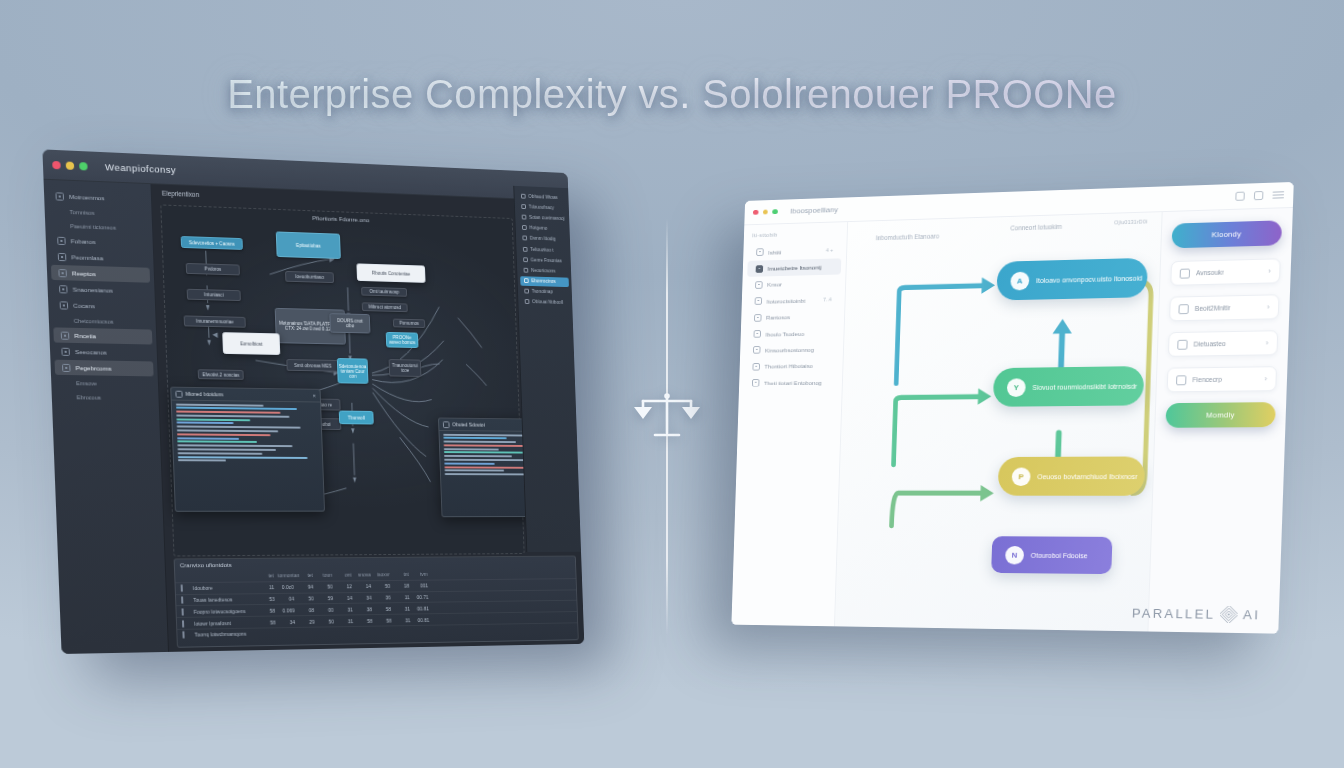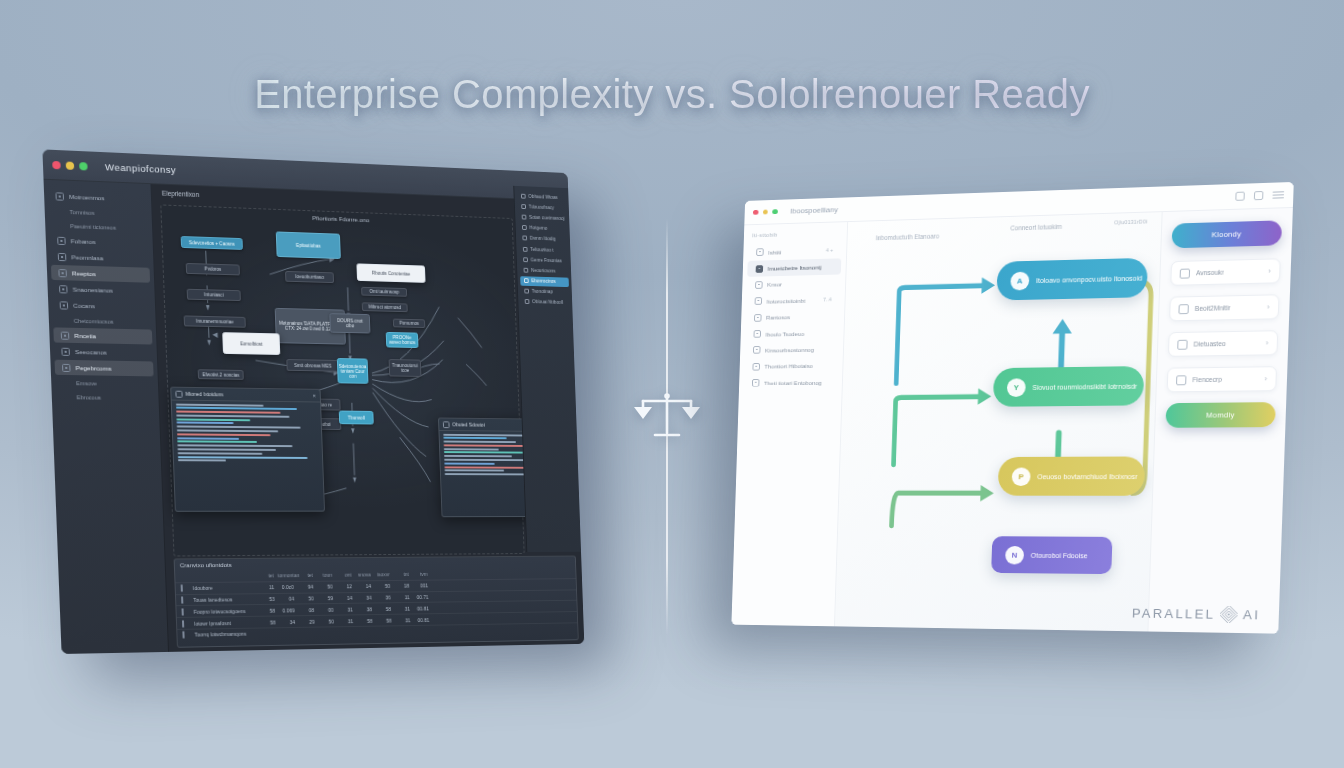--- a/index.html
+++ b/index.html
@@ -254,21 +254,21 @@
   #brand{
     position:absolute; right:18px; bottom:10px;
     display:flex; align-items:center; gap:5px;
     color:#8e99a8; font-size:13px; letter-spacing:2.2px;
   }
   #brand-mark{ width:17px;height:17px; }
 </style>
 </head>
 <body>
 
-<div id="hero-title">Enterprise Complexity vs. Sololrenouer Ready</div>
+<div id="hero-title">Enterprise Complexity vs. Sololrenouer PROONe</div>
 
 <div id="stage">
 
   <div id="left-window">
 
     <div id="left-titlebar">
       <span class="dot r"></span>
       <span class="dot y"></span>
       <span class="dot g"></span>
       <span id="left-win-title">Weanpiofconsy</span>

